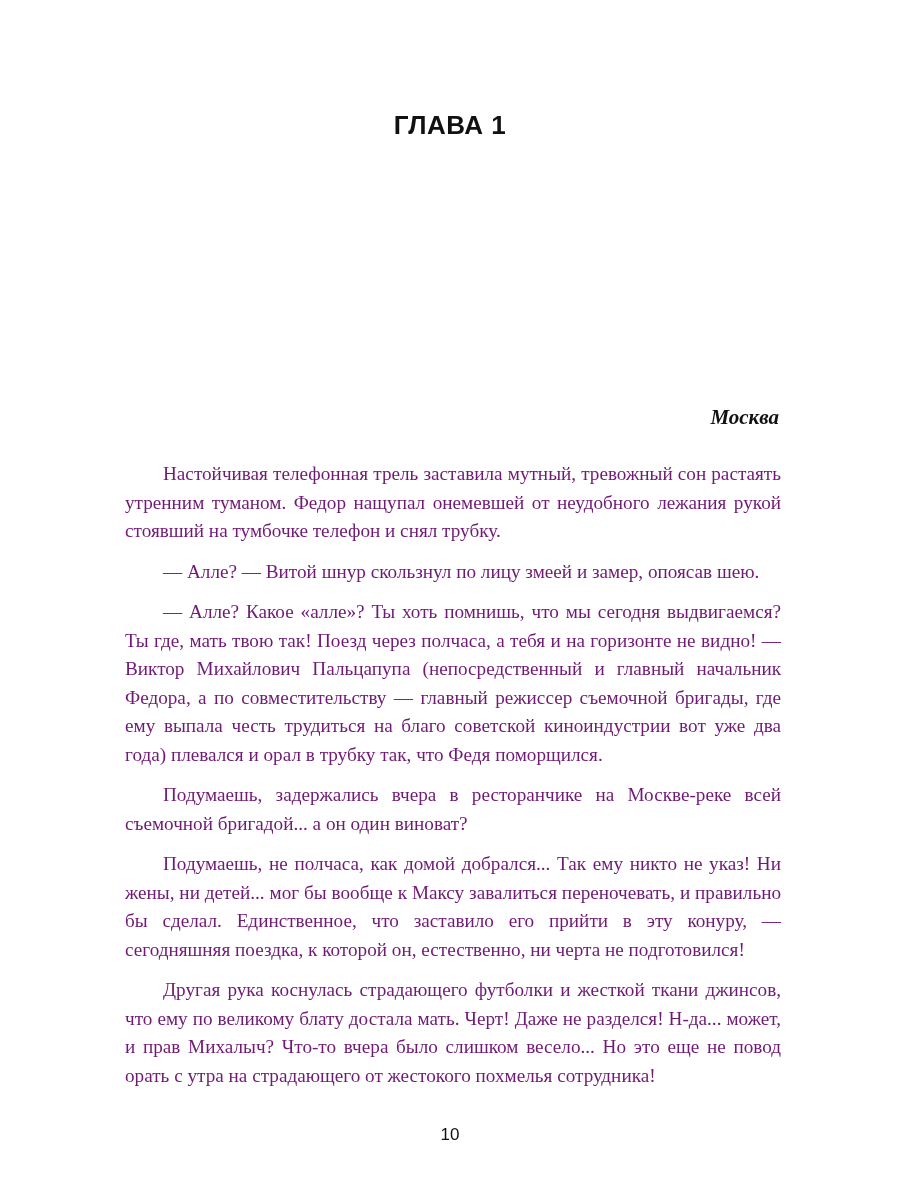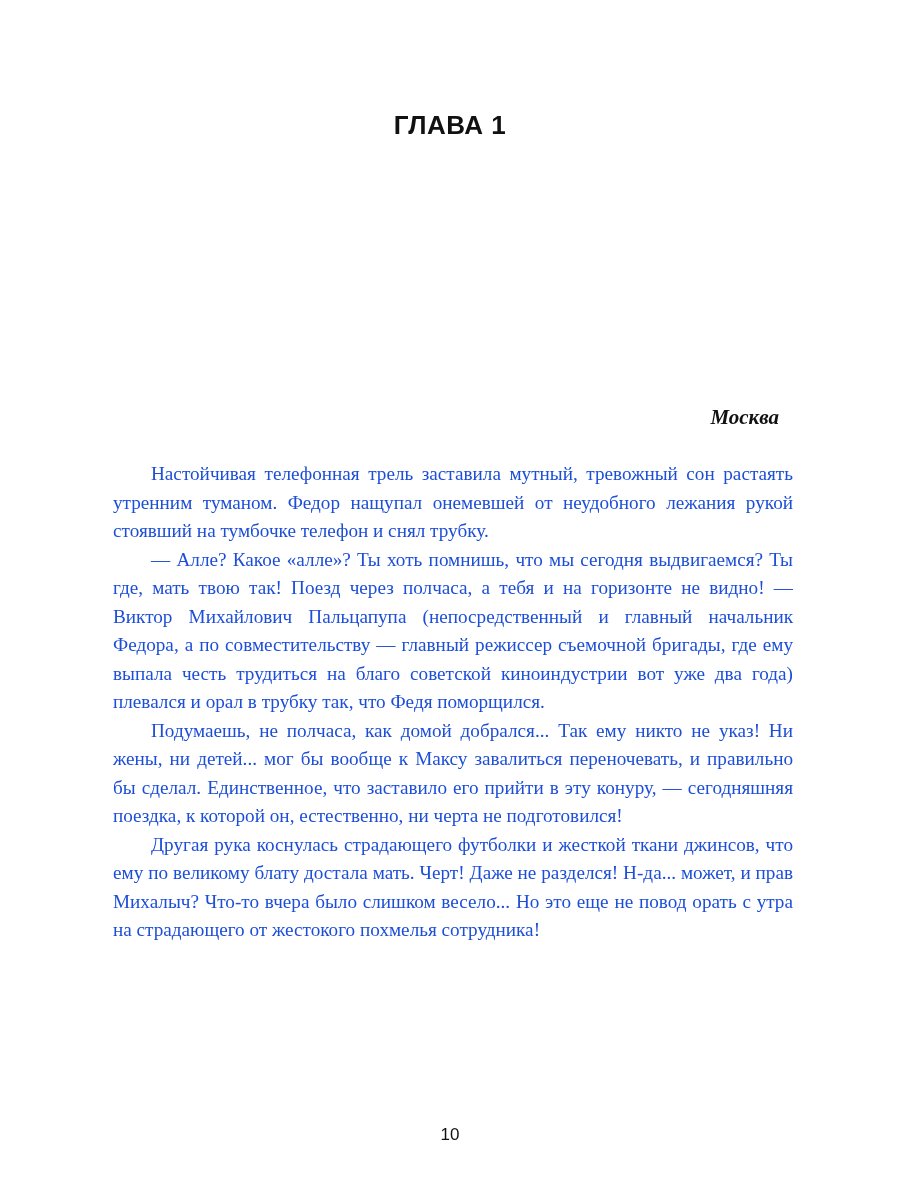--- a/index.html
+++ b/index.html
@@ -43,26 +43,26 @@
   }
   .scene-heading {
     text-align: right;
     font-style: italic;
     font-weight: bold;
     font-size: 21px;
     margin: 0 14px 30px 0;
     color: #111111;
   }
   p.body-par {
-    margin: 0;
+    margin: 12px;
     font-size: 19.2px;
     line-height: 1.485;
     text-align: justify;
     text-indent: 38px;
-    color: #1d4ed8;
+    color: #701a75;
     hyphens: manual;
   }
   .page-number {
     position: absolute;
     bottom: 55px;
     left: 0;
     width: 900px;
     text-align: center;
     font-family: "Liberation Sans", sans-serif;
     font-size: 17px;
@@ -74,21 +74,23 @@
 
 <div class="page">
 
   <h1 class="chapter-title">ГЛАВА 1</h1>
 
   <div class="content">
 
     <div class="scene-heading">Москва</div>
 
     <p class="body-par">Настойчивая телефонная трель заставила мутный, тревожный сон растаять утренним туманом. Федор нащупал онемевшей от неудобного лежания рукой стоявший на тумбочке телефон и снял трубку.</p>
+    <p class="body-par">— Алле? — Витой шнур скользнул по лицу змеей и замер, опоясав шею.</p>
     <p class="body-par">— Алле? Какое «алле»? Ты хоть помнишь, что мы сегодня выдвигаемся? Ты где, мать твою так! Поезд через полчаса, а тебя и на горизонте не видно! — Виктор Михайлович Пальцапупа (непосредственный и главный начальник Федора, а по совместительству — главный режиссер съемочной бригады, где ему выпала честь трудиться на благо советской киноиндустрии вот уже два года) плевался и орал в трубку так, что Федя поморщился.</p>
+    <p class="body-par">Подумаешь, задержались вчера в ресторанчике на Москве-реке всей съемочной бригадой... а он один виноват?</p>
     <p class="body-par">Подумаешь, не полчаса, как домой добрался... Так ему никто не указ! Ни жены, ни детей... мог бы вообще к Максу завалиться переночевать, и правильно бы сделал. Единственное, что заставило его прийти в эту конуру, — сегодняшняя поездка, к которой он, естественно, ни черта не подготовился!</p>
     <p class="body-par">Другая рука коснулась страдающего футболки и жесткой ткани джинсов, что ему по великому блату достала мать. Черт! Даже не разделся! Н-да... может, и прав Михалыч? Что-то вчера было слишком весело... Но это еще не повод орать с утра на страдающего от жестокого похмелья сотрудника!</p>
 
   </div>
 
   <div class="page-number">10</div>
 
 </div>
 
 </body></html>

